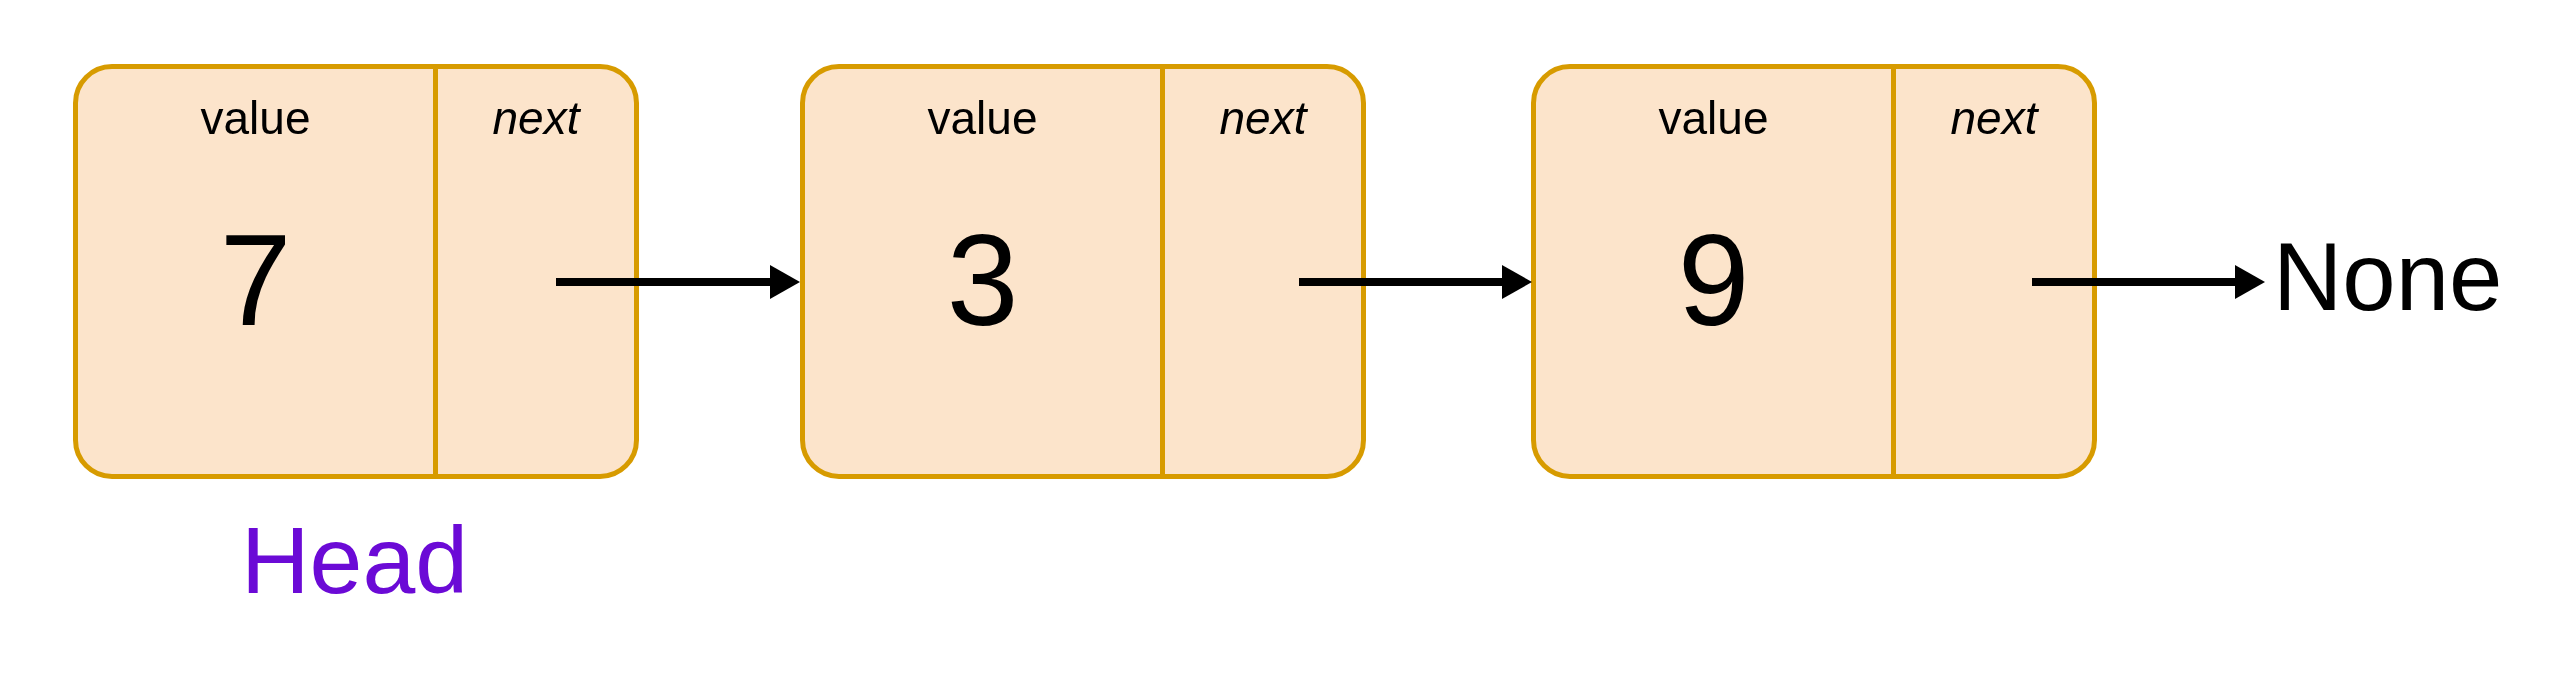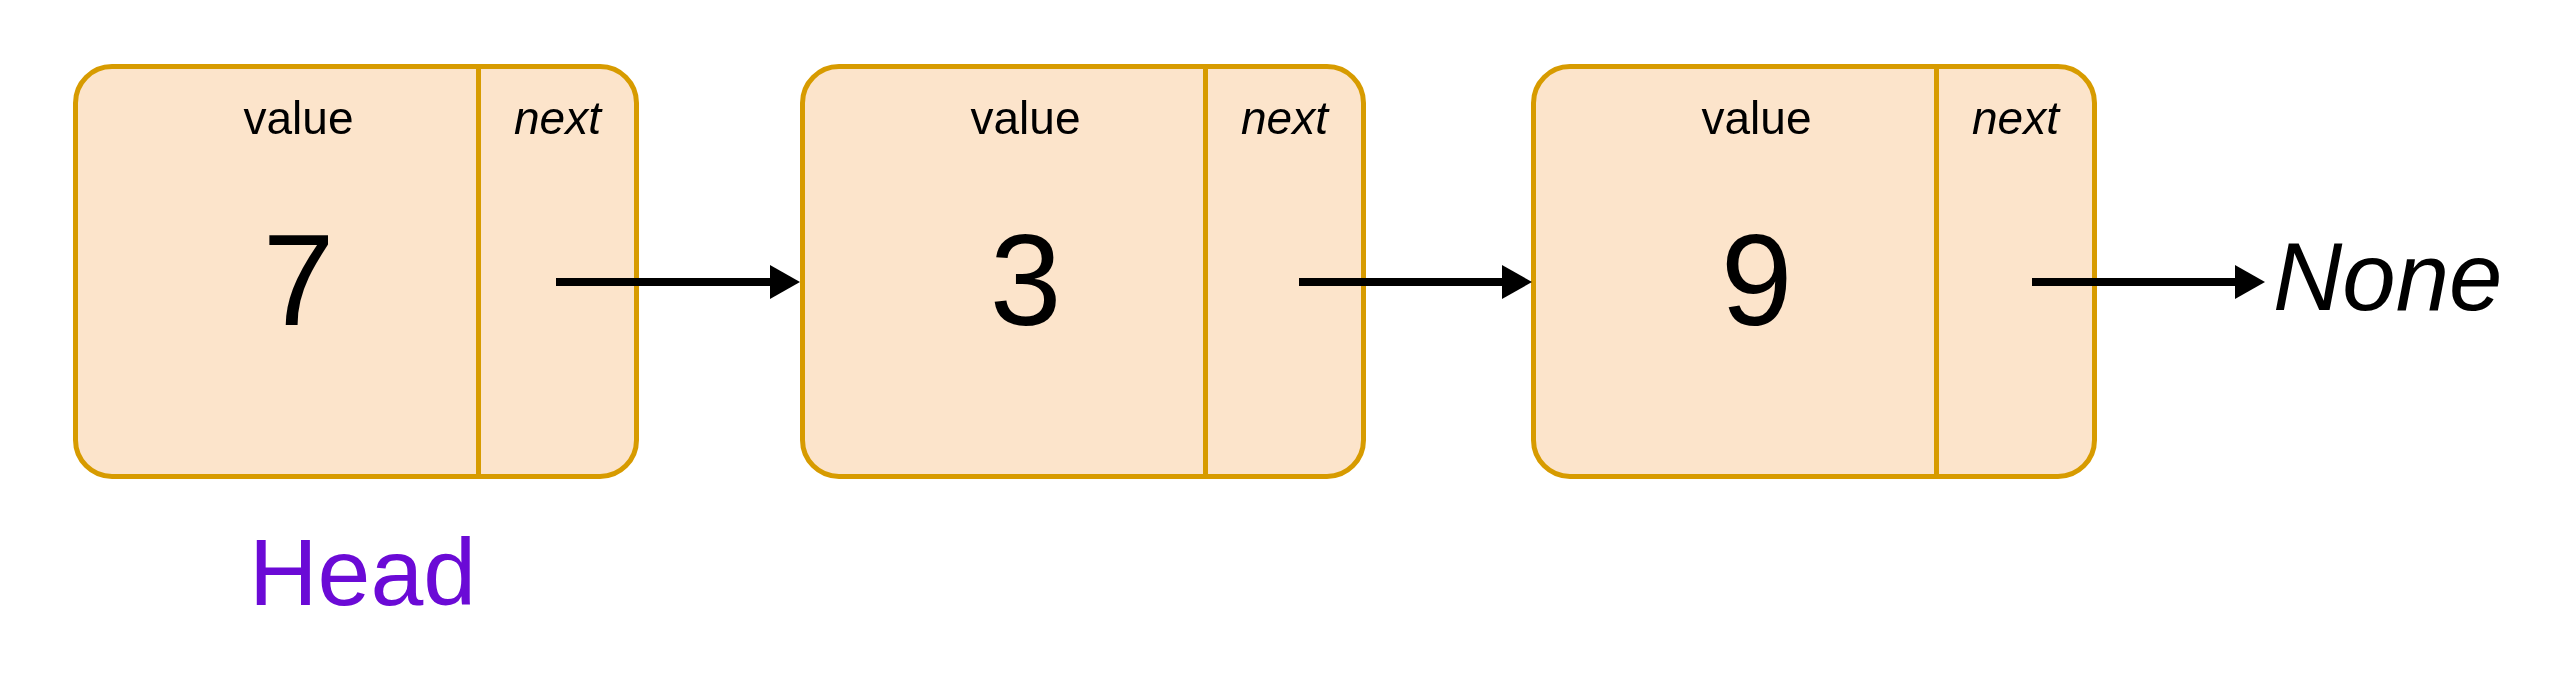--- a/index.html
+++ b/index.html
@@ -24,21 +24,20 @@
   
   .node {
     position: absolute;
     top: 64px;
     width: 566px;
     height: 415px;
     background: var(--node_fill);
     border: 5.4px solid var(--node_border);
     border-radius: 39px;
     display: flex;
-    padding-left: 43px;
   }
   .node-1 { left: 73px; }
   .node-2 { left: 800px; }
   .node-3 { left: 1531px; }
 
   .cell { position: relative; height: 100%; }
   .cell-value-col {
     width: 360px;
     border-right: 5.4px solid var(--node_border);
   }
@@ -86,35 +85,33 @@
     border-bottom: 17px solid transparent;
     border-left: 30px solid var(--arrow);
   }
   .arrow-1 { left: 556px;  width: 244px; }
   .arrow-2 { left: 1299px; width: 233px; }
   .arrow-3 { left: 2032px; width: 233px; }
 
   
   .head-label {
     position: absolute;
-    left: 249px;
+    left: 241px;
     top: 513px;
     font-size: 95px;
     line-height: 1;
     color: var(--head_label);
-    margin-top: 12px;
   }
   .none-label {
     position: absolute;
     left: 2273px;
     top: 229px;
     font-size: 96px;
     line-height: 1;
     color: var(--text);
-    font-style: italic;
   }
 </style>
 </head>
 <body>
 
 <div class="canvas">
 
   <div class="node node-1">
     <div class="cell cell-value-col">
       <div class="cell-label">value</div>

